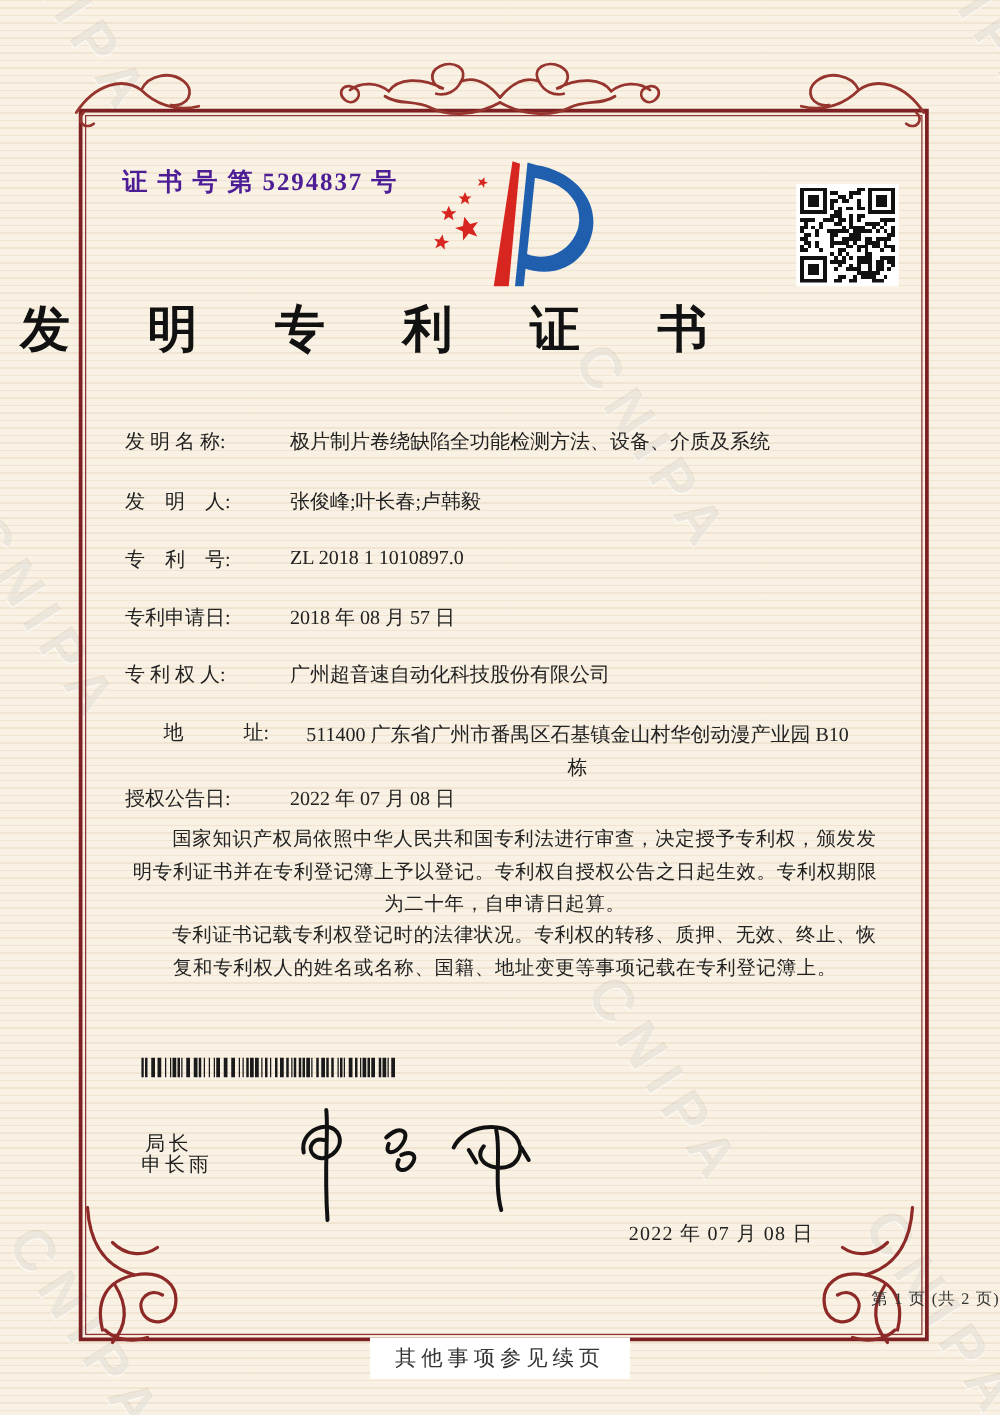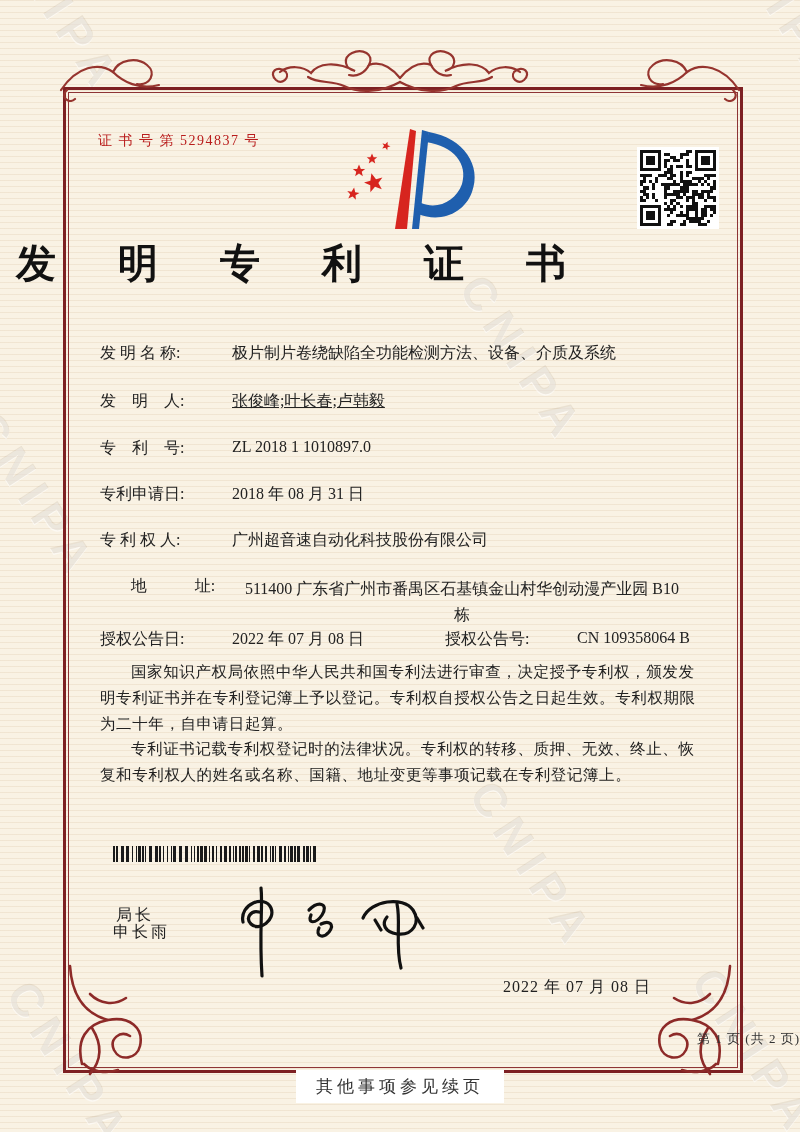--- a/index.html
+++ b/index.html
@@ -35,40 +35,40 @@
   .frame{
     position:absolute;left:63px;top:87px;width:674px;height:980px;
     border:3px solid #7d2023;
   }
   .frame-inner{position:absolute;inset:2px;border:1px solid #8e3436;}
   .orn{position:absolute;}
   .orn path{fill:none;stroke:#96342e;stroke-width:2.2;stroke-linecap:round;}
   .orn.heavy path{stroke:#8d2a28;stroke-width:2.6;}
   .cert-no{
     position:absolute;left:98px;top:132px;
-    font-size:14px;letter-spacing:1.5px;color:#b91c1c;
+    font-size:20px;letter-spacing:1.5px;color:#4c1d95;font-weight:bold;
   }
   .logo{position:absolute;left:330px;top:126px;}
   .qr{position:absolute;left:637px;top:147px;background:#ffffff;padding:3px;}
   .title{
     position:absolute;left:0;right:0;top:236px;margin:0;
     font-size:40px;font-weight:700;
     letter-spacing:26px;padding-left:16px;color:#111;
   }
   .fields{position:absolute;left:100px;top:0;width:610px;}
   .row{position:absolute;left:0;width:610px;font-size:16px;color:#222;}
   .lbl{display:inline-block;width:100px;vertical-align:top;}
   .val{margin-left:32px;}
   .val-wrap{display:inline-block;width:450px;margin-left:14px;line-height:26px;vertical-align:top;}
   .pair2{position:absolute;left:345px;top:0;white-space:nowrap;}
   .paras{
     position:absolute;left:100px;top:659px;width:608px;
     font-size:15.5px;line-height:25.8px;letter-spacing:0.6px;color:#222;
   }
-  .paras p{margin:0;text-indent:2em;}
+  .paras p{margin:0;text-indent:2em;text-align:center;}
   .barcode{position:absolute;left:113px;top:846px;}
   .sig-title{position:absolute;left:116px;top:905px;font-size:16px;letter-spacing:3px;}
   .sig-name{position:absolute;left:113px;top:922px;font-size:16px;letter-spacing:3px;}
   .sig-script{position:absolute;left:225px;top:880px;}
   .sig-script path{fill:none;stroke:#111;stroke-width:3.2;stroke-linecap:round;}
   .issue-date{position:absolute;left:503px;top:977px;font-size:16px;letter-spacing:1px;}
   .page-info{
     position:absolute;left:0;right:0;top:1030px;
     text-align:right;font-size:13px;letter-spacing:1px;color:#333;
   }
@@ -458,40 +458,37 @@
       <rect x="5" y="24" width="1" height="1" fill="#111"></rect>
       <rect x="6" y="24" width="1" height="1" fill="#111"></rect>
     </svg>
 
   <h1 class="title">发 明 专 利 证 书</h1>
 
   <div class="fields">
     <div class="row" style="top:343px;">
       <span class="lbl">发 明 名 称:</span><span class="val">极片制片卷绕缺陷全功能检测方法、设备、介质及系统</span>
     </div>
-    <div class="row" style="top:391px;text-decoration:underline;">
+    <div class="row" style="top:391px;">
       <span class="lbl">发　明　人:</span><span class="val">张俊峰;叶长春;卢韩毅</span>
     </div>
     <div class="row" style="top:438px;">
       <span class="lbl">专　利　号:</span><span class="val">ZL 2018 1 1010897.0</span>
     </div>
     <div class="row" style="top:484px;">
-      <span class="lbl">专利申请日:</span><span class="val">2018 年 08 月 31 日</span>
+      <span class="lbl">专利申请日:</span><span class="val">2018 年 08 月 57 日</span>
     </div>
     <div class="row" style="top:530px;">
       <span class="lbl">专 利 权 人:</span><span class="val">广州超音速自动化科技股份有限公司</span>
     </div>
     <div class="row" style="top:576px;text-align:center;">
       <span class="lbl">地　　　址:</span><span class="val-wrap">511400 广东省广州市番禺区石基镇金山村华创动漫产业园 B10 栋</span>
     </div>
     <div class="row" style="top:629px;">
       <span class="lbl">授权公告日:</span><span class="val">2022 年 07 月 08 日</span>
-      <span class="pair2">
-        <span class="lbl">授权公告号:</span><span class="val">CN 109358064 B</span>
-      </span>
     </div>
   </div>
 
   <div class="paras">
     <p>国家知识产权局依照中华人民共和国专利法进行审查，决定授予专利权，颁发发明专利证书并在专利登记簿上予以登记。专利权自授权公告之日起生效。专利权期限为二十年，自申请日起算。</p>
     <p>专利证书记载专利权登记时的法律状况。专利权的转移、质押、无效、终止、恢复和专利权人的姓名或名称、国籍、地址变更等事项记载在专利登记簿上。</p>
   </div>
 
   <svg class="barcode" id="barcode" width="204" height="16">
       <rect x="0" y="0" width="2" height="16" fill="#1a1a1a"></rect>

